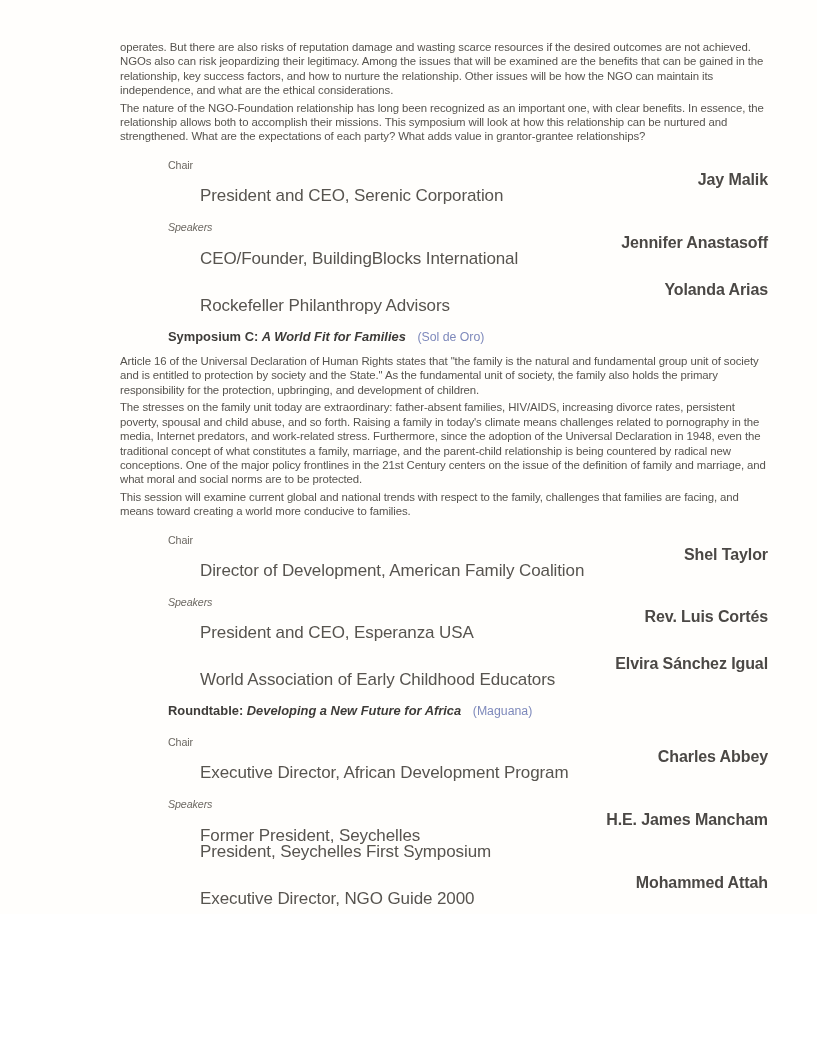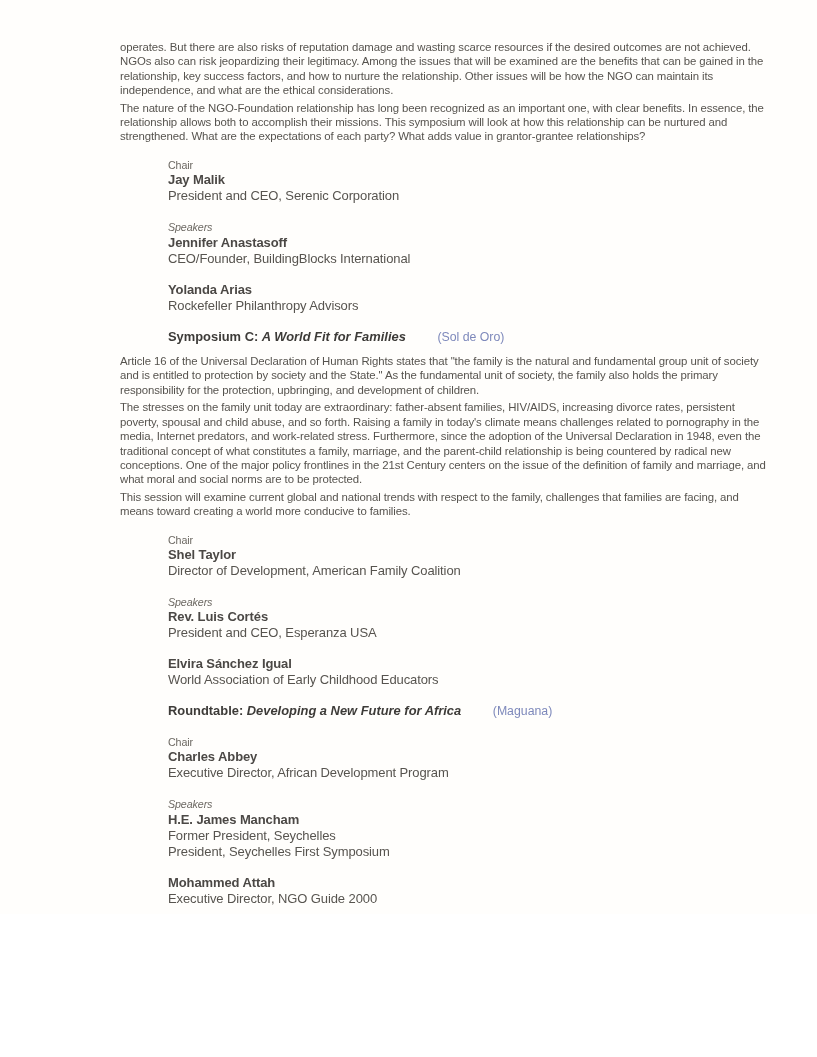--- a/index.html
+++ b/index.html
@@ -12,29 +12,29 @@
     color:#56534e; font-size:11.4px; line-height:14.4px; letter-spacing:-0.1px;
   }
   .para { margin:0 0 3px 0; }
   .person-row { display:flex; margin:13px 0 0 48px;flex-direction:column; }
   .person-row.speakers { margin-top:15px; }
   .role-label { width:97px; flex:none; color:#6c6862; font-size:10.7px; padding-top:1px; }
   .role-label.it { font-style:italic; }
   .entries { flex:1; }
   .entry { margin:0 0 15px 0; line-height:16px; }
   .entry:last-child { margin-bottom:0; }
-  .p-name { font-weight:bold; color:#4b4845; font-size:13px; }
-  .p-title { color:#57544f; font-size:13px; }
+  .p-name { font-weight:bold; color:#4b4845; font-size:16px;text-align:right; }
+  .p-title { color:#57544f; font-size:17px;margin-left:32px; }
   .session-heading {
     margin:16px 0 10px 48px; font-size:12.9px; font-weight:bold;
     color:#3d3b38; letter-spacing:0;
   }
   .session-heading.mb0 { margin-bottom:0; }
   .sh-title { font-style:italic; }
-  .sh-loc { font-weight:normal; color:#7e89bb; margin-left:28px; font-size:12.3px; }
+  .sh-loc { font-weight:normal; color:#7e89bb; margin-left:8px; font-size:12.3px; }
   .lunch-row { display:flex; margin-top:30px; align-items:flex-end; }
   .lunch-time { width:145px; flex:none; color:#57544f; font-size:12.2px; letter-spacing:0.2px; }
   .ampm { font-size:8.8px; letter-spacing:0.6px; }
   .dash { margin:0 3px; }
   .endtime { margin-left:5px; }
   .lunch-label { width:110px; flex:none; color:#0f766e; font-size:14px; }
   .lunch-loc { color:#7e89bb; font-size:12.3px; }
   .page-badge {
     position:absolute; left:36px; top:1004px; width:23px; height:23px;
     border-radius:50%; background:#a9c87e; color:#ffffff;

